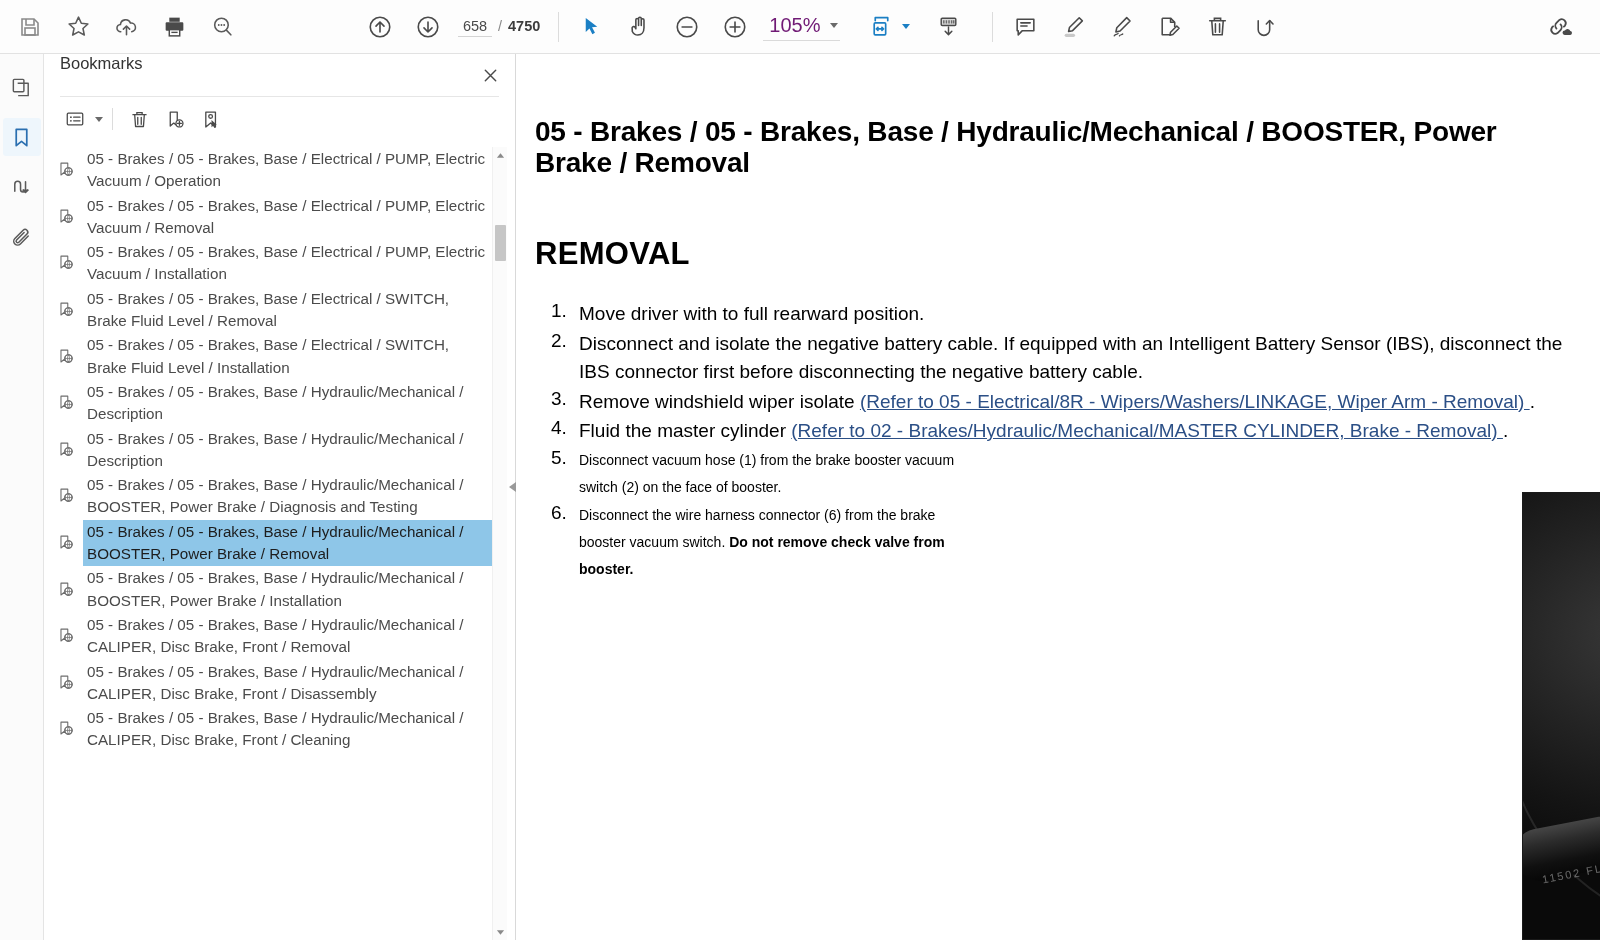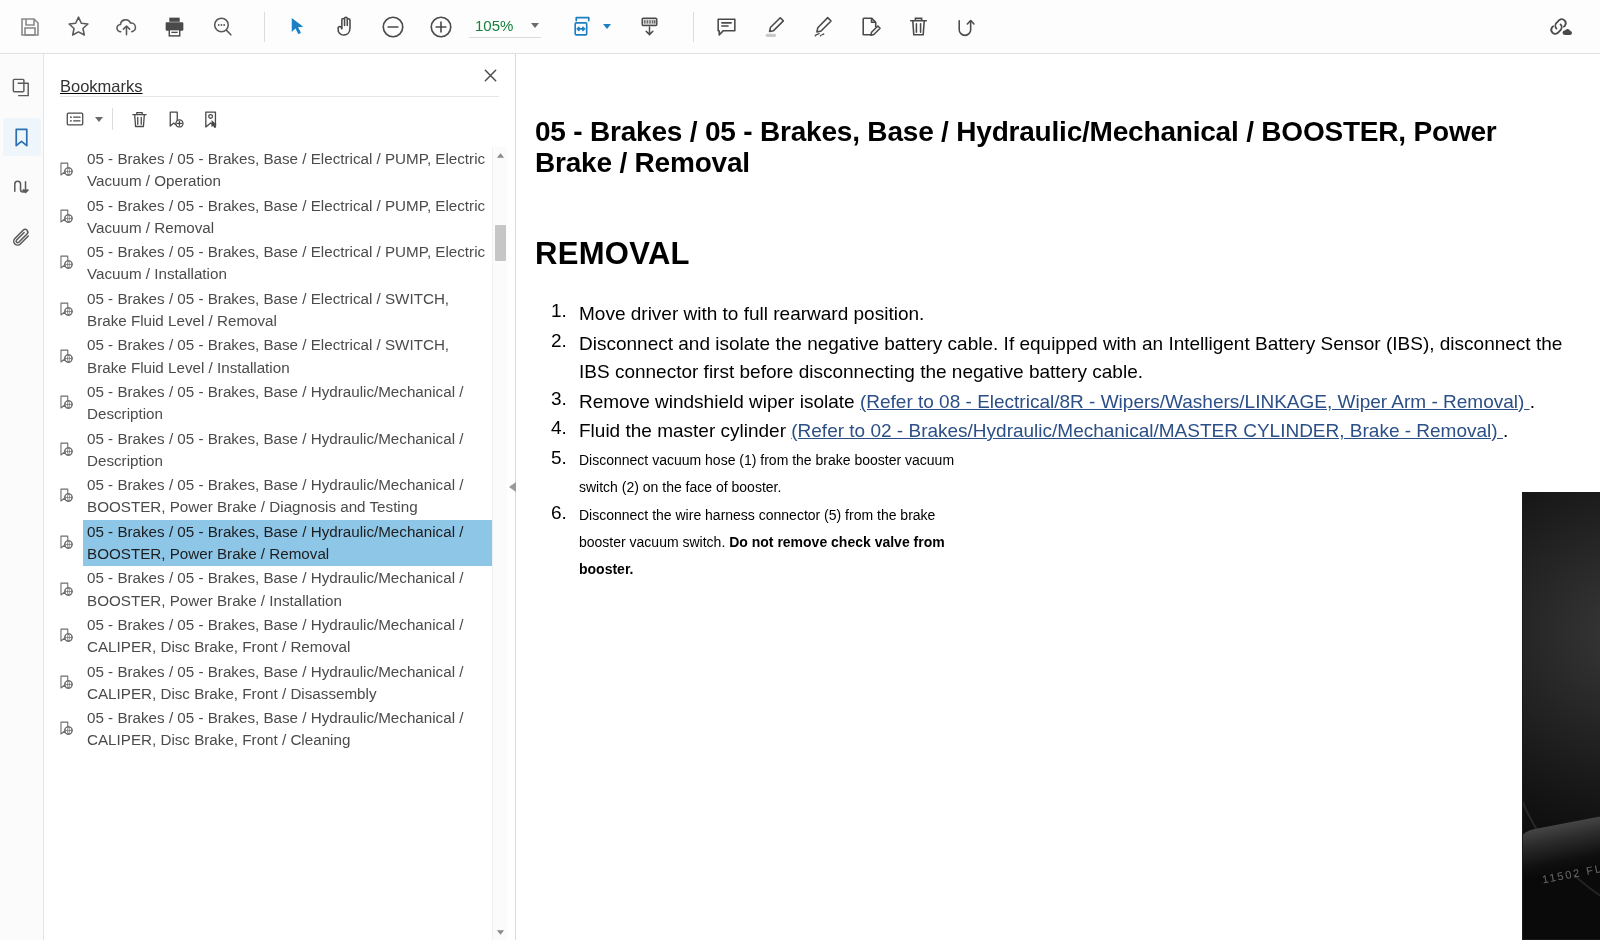--- a/index.html
+++ b/index.html
@@ -38,21 +38,21 @@
     padding: 1px 3px 2px; color: #4a4a4a; cursor: text;
   }
   .page-slash { margin: 0 6px; color: #8a8a8a; }
   .page-total { color: #3c3c3c; font-weight: 600; }
 
   .zoom-field {
     display: flex; align-items: center;
     border-bottom: 1px solid #dadada;
     padding: 2px 2px 3px 6px; margin-left: 4px; cursor: pointer;
   }
-  .zoom-val { font-size: 15px; color: #15803d; min-width: 46px; }
+  .zoom-val { font-size: 20px; color: #701a75; min-width: 46px; }
   .caret { width: 0; height: 0; border-left: 4.5px solid transparent;
            border-right: 4.5px solid transparent; border-top: 5.5px solid #6a6a6a;
            margin-left: 10px; }
   .caret.blue { border-top-color: #1b7fc4; }
 
   
   .rail {
     position: absolute; top: 54px; left: 0;
     width: 44px; height: 886px;
     background: #fbfbfb; border-right: 1px solid #e4e4e4;
@@ -67,23 +67,22 @@
   .rail-btn.active { background: #eef6fc; }
 
   
   .panel {
     position: absolute; top: 54px; left: 44px;
     width: 472px; height: 886px;
     background: #ffffff; border-right: 1px solid #d9d9d9;
   }
   .panel-head {
     position: relative; height: 42px;
-    display: flex; align-items: flex-end;
+    display: flex; align-items: flex-start;
     padding: 0 14px 0 16px;
-    text-decoration: underline;
   }
   .panel-title { font-size: 16.5px; color: #343434; }
   .panel-close {
     position: absolute; right: 12px; top: 8px;
     width: 26px; height: 26px; cursor: pointer;
     display: flex; align-items: center; justify-content: center;
   }
   .panel-sep { height: 1px; background: #e6e6e6; margin: 0 16px; }
   .panel-tools {
     height: 44px; display: flex; align-items: center;
@@ -251,20 +250,40 @@
         <svg width="25" height="25" viewBox="0 0 24 24" fill="none" stroke="#5a5a5a" stroke-width="1.5">
           <circle cx="11" cy="10.5" r="6.5"></circle>
             <path d="M15.7 15.5l4.3 4.5" stroke-linecap="round"></path>
           <circle cx="8.4" cy="10.5" r="0.9" fill="#5a5a5a" stroke="none"></circle>
           <circle cx="11" cy="10.5" r="0.9" fill="#5a5a5a" stroke="none"></circle>
           <circle cx="13.6" cy="10.5" r="0.9" fill="#5a5a5a" stroke="none"></circle>
         </svg>
       </div>
     </div>
 
+    <div class="tb-group" style="margin-left:110px">
+      <div class="tb-btn">
+        <svg width="26" height="26" viewBox="0 0 24 24" fill="none" stroke="#4a4a4a" stroke-width="1.5">
+          <circle cx="12" cy="12" r="9"></circle>
+            <path d="M12 16.5V7.5M8.3 11.2L12 7.4l3.7 3.8" stroke-linecap="round" stroke-linejoin="round"></path>
+        </svg>
+      </div>
+      <div class="tb-btn">
+        <svg width="26" height="26" viewBox="0 0 24 24" fill="none" stroke="#4a4a4a" stroke-width="1.5">
+          <circle cx="12" cy="12" r="9"></circle>
+            <path d="M12 7.5v9M8.3 12.8L12 16.6l3.7-3.8" stroke-linecap="round" stroke-linejoin="round"></path>
+        </svg>
+      </div>
+
+      <div class="page-field">
+        <span class="page-cur">658</span>
+        <span class="page-slash">/</span>
+        <span class="page-total">4750</span>
+      </div>
+    </div>
 
     <div class="sep" style="margin-left:18px"></div>
 
     <div class="tb-group">
       <div class="tb-btn">
         <svg width="23" height="23" viewBox="0 0 24 24" fill="#1b7fc4">
           <path d="M6 3l12 9.2-5.4.6 3 5.8-2.7 1.4-3-5.9-3.9 3.6z"></path>
         </svg>
       </div>
       <div class="tb-btn">
@@ -581,30 +600,30 @@
       <div class="doc-h2">REMOVAL</div>
 
       <ol class="steps">
           <li>
             <div class="s-narrow"><span>Move driver with to full rearward position.</span></div>
           </li>
           <li>
             <div class="s-narrow"><span>Disconnect and isolate the negative battery cable. If equipped with an Intelligent Battery Sensor (IBS), disconnect the IBS connector first before disconnecting the negative battery cable.</span></div>
           </li>
           <li>
-            <div class="s-narrow"><span>Remove windshield wiper isolate </span><a class="doclink">(Refer to 08 - Electrical/8R - Wipers/Washers/LINKAGE, Wiper Arm - Removal) </a><span>.</span></div>
+            <div class="s-narrow"><span>Remove windshield wiper isolate </span><a class="doclink">(Refer to 05 - Electrical/8R - Wipers/Washers/LINKAGE, Wiper Arm - Removal) </a><span>.</span></div>
           </li>
           <li>
             <div class="s-narrow"><span>Fluid the master cylinder </span><a class="doclink">(Refer to 02 - Brakes/Hydraulic/Mechanical/MASTER CYLINDER, Brake - Removal) </a><span>.</span></div>
           </li>
           <li>
             <div class="s-wide"><span>Disconnect vacuum hose (1) from the brake booster vacuum switch (2) on the face of booster.</span></div>
           </li>
           <li>
-            <div class="s-wide"><span>Disconnect the wire harness connector (5) from the brake booster vacuum switch. </span><b>Do not remove check valve from booster.</b></div>
+            <div class="s-wide"><span>Disconnect the wire harness connector (6) from the brake booster vacuum switch. </span><b>Do not remove check valve from booster.</b></div>
           </li>
         </ol>
 
       <div class="photo">
         <div class="ph-booster"></div>
         <div class="ph-arc" style="left:-140px; top:-170px; width:560px; height:560px;"></div>
         <div class="ph-arc" style="left:-110px; top:-140px; width:520px; height:520px; border-color:rgba(225,225,225,0.30) transparent transparent transparent;"></div>
         <div class="ph-arc" style="left:-70px; top:-105px; width:470px; height:470px; border-color:rgba(190,190,190,0.18) transparent transparent transparent;"></div>
         <div class="ph-arc" style="left:-20px; top:20px; width:430px; height:420px; border-color:rgba(170,170,170,0.16) transparent transparent transparent; transform:rotate(-150deg);"></div>
 

